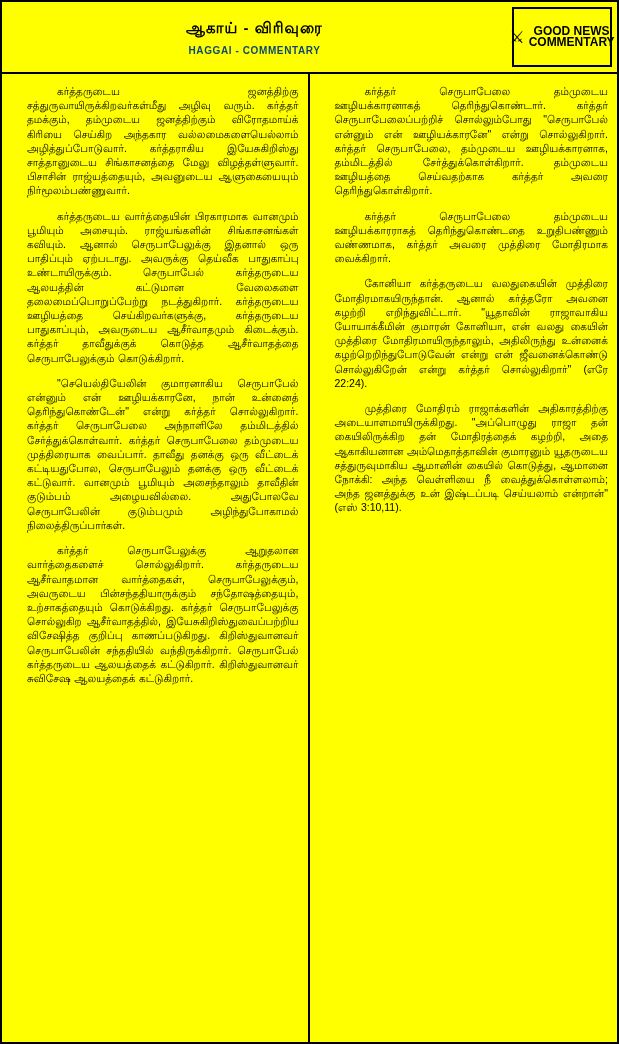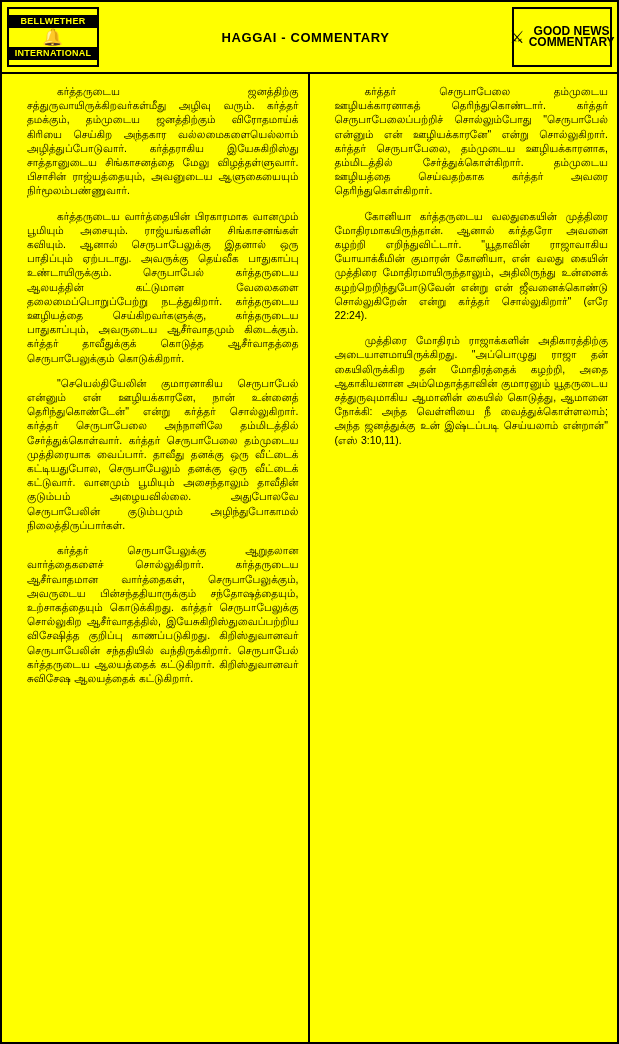--- a/index.html
+++ b/index.html
@@ -82,23 +82,23 @@
     justify-content: center;
     gap: 6px;
   }
   .title-ta {
     font-size: 15px;
     font-weight: bold;
     color: #000000;
     letter-spacing: 1px;
   }
   .title-en {
-    font-size: 13px;
+    font-size: 10px;
     font-weight: bold;
-    color: #000000;
+    color: #0c4a6e;
     letter-spacing: 0.6px;
   }
   
   .columns {
     display: flex;
     height: calc(100% - 72px);
     box-sizing: border-box;
   }
   .col {
     box-sizing: border-box;
@@ -126,29 +126,23 @@
     margin-bottom: 0;
   }
 </style>
 </head>
 <body>
 
 <div class="page">
 
   <div class="header">
 
-    <div class="logo-box">
-      <div class="logo-band">BELLWETHER</div>
-      <div class="logo-mid">
-        <span class="logo-glyph">🔔</span>
-      </div>
-      <div class="logo-band">INTERNATIONAL</div>
-    </div>
 
     <div class="header-center">
+      <div class="title-ta">ஆகாய் - விரிவுரை</div>
       <div class="title-en">HAGGAI - COMMENTARY</div>
     </div>
 
     <div class="logo-box right">
       <div class="logo-mid">
         <span class="logo-glyph">⚔</span>
         <span class="logo-right-text" style="margin-left:4px;">
           <span>GOOD NEWS</span><br>
           <span>COMMENTARY</span>
         </span>
@@ -161,19 +155,20 @@
 
     <div class="col col-left">
       <p class="para">கர்த்தருடைய ஜனத்திற்கு சத்துருவாயிருக்கிறவர்கள்மீது அழிவு வரும். கர்த்தர் தமக்கும், தம்முடைய ஜனத்திற்கும் விரோதமாய்க் கிரியை செய்கிற அந்தகார வல்லமைகளையெல்லாம் அழித்துப்போடுவார். கர்த்தராகிய இயேசுகிறிஸ்து சாத்தானுடைய சிங்காசனத்தை மேலு விழத்தள்ளுவார். பிசாசின் ராஜ்யத்தையும், அவனுடைய ஆளுகையையும் நிர்மூலம்பண்ணுவார்.</p>
       <p class="para">கர்த்தருடைய வார்த்தையின் பிரகாரமாக வானமும் பூமியும் அசையும். ராஜ்யங்களின் சிங்காசனங்கள் கவியும். ஆனால் செருபாபேலுக்கு இதனால் ஒரு பாதிப்பும் ஏற்படாது. அவருக்கு தெய்வீக பாதுகாப்பு உண்டாயிருக்கும். செருபாபேல் கர்த்தருடைய ஆலயத்தின் கட்டுமான வேலைகளை தலைமைப்பொறுப்பேற்று நடத்துகிறார். கர்த்தருடைய ஊழியத்தை செய்கிறவர்களுக்கு, கர்த்தருடைய பாதுகாப்பும், அவருடைய ஆசீர்வாதமும் கிடைக்கும். கர்த்தர் தாவீதுக்குக் கொடுத்த ஆசீர்வாதத்தை செருபாபேலுக்கும் கொடுக்கிறார்.</p>
       <p class="para">"செயெல்தியேலின் குமாரனாகிய செருபாபேல் என்னும் என் ஊழியக்காரனே, நான் உன்னைத் தெரிந்துகொண்டேன்" என்று கர்த்தர் சொல்லுகிறார். கர்த்தர் செருபாபேலை அந்நாளிலே தம்மிடத்தில் சேர்த்துக்கொள்வார். கர்த்தர் செருபாபேலை தம்முடைய முத்திரையாக வைப்பார். தாவீது தனக்கு ஒரு வீட்டைக் கட்டியதுபோல, செருபாபேலும் தனக்கு ஒரு வீட்டைக் கட்டுவார். வானமும் பூமியும் அசைந்தாலும் தாவீதின் குடும்பம் அழையவில்லை. அதுபோலவே செருபாபேலின் குடும்பமும் அழிந்துபோகாமல் நிலைத்திருப்பார்கள்.</p>
       <p class="para">கர்த்தர் செருபாபேலுக்கு ஆறுதலான வார்த்தைகளைச் சொல்லுகிறார். கர்த்தருடைய ஆசீர்வாதமான வார்த்தைகள், செருபாபேலுக்கும், அவருடைய பின்சந்ததியாருக்கும் சந்தோஷத்தையும், உற்சாகத்தையும் கொடுக்கிறது. கர்த்தர் செருபாபேலுக்கு சொல்லுகிற ஆசீர்வாதத்தில், இயேசுகிறிஸ்துவைப்பற்றிய விசேஷித்த குறிப்பு காணப்படுகிறது. கிறிஸ்துவானவர் செருபாபேலின் சந்ததியில் வந்திருக்கிறார். செருபாபேல் கர்த்தருடைய ஆலயத்தைக் கட்டுகிறார். கிறிஸ்துவானவர் சுவிசேஷ ஆலயத்தைக் கட்டுகிறார்.</p>
     </div>
 
     <div class="col col-right">
       <p class="para">கர்த்தர் செருபாபேலை தம்முடைய ஊழியக்காரனாகத் தெரிந்துகொண்டார். கர்த்தர் செருபாபேலைப்பற்றிச் சொல்லும்போது "செருபாபேல் என்னும் என் ஊழியக்காரனே" என்று சொல்லுகிறார். கர்த்தர் செருபாபேலை, தம்முடைய ஊழியக்காரனாக, தம்மிடத்தில் சேர்த்துக்கொள்கிறார். தம்முடைய ஊழியத்தை செய்வதற்காக கர்த்தர் அவரை தெரிந்துகொள்கிறார்.</p>
+      <p class="para">கர்த்தர் செருபாபேலை தம்முடைய ஊழியக்காரராகத் தெரிந்துகொண்டதை உறுதிபண்ணும் வண்ணமாக, கர்த்தர் அவரை முத்திரை மோதிரமாக வைக்கிறார்.</p>
       <p class="para">கோனியா கர்த்தருடைய வலதுகையின் முத்திரை மோதிரமாகயிருந்தான். ஆனால் கர்த்தரோ அவனை கழற்றி எறிந்துவிட்டார். "யூதாவின் ராஜாவாகிய யோயாக்கீமின் குமாரன் கோனியா, என் வலது கையின் முத்திரை மோதிரமாயிருந்தாலும், அதிலிருந்து உன்னைக் கழற்றெறிந்துபோடுவேன் என்று என் ஜீவனைக்கொண்டு சொல்லுகிறேன் என்று கர்த்தர் சொல்லுகிறார்" (எரே 22:24).</p>
       <p class="para">முத்திரை மோதிரம் ராஜாக்களின் அதிகாரத்திற்கு அடையாளமாயிருக்கிறது. "அப்பொழுது ராஜா தன் கையிலிருக்கிற தன் மோதிரத்தைக் கழற்றி, அதை ஆகாகியனான அம்மெதாத்தாவின் குமாரனும் யூதருடைய சத்துருவுமாகிய ஆமானின் கையில் கொடுத்து, ஆமானை நோக்கி: அந்த வெள்ளியை நீ வைத்துக்கொள்ளலாம்; அந்த ஜனத்துக்கு உன் இஷ்டப்படி செய்யலாம் என்றான்" (எஸ் 3:10,11).</p>
     </div>
 
   </div>
 
 </div>
 
 </body></html>

